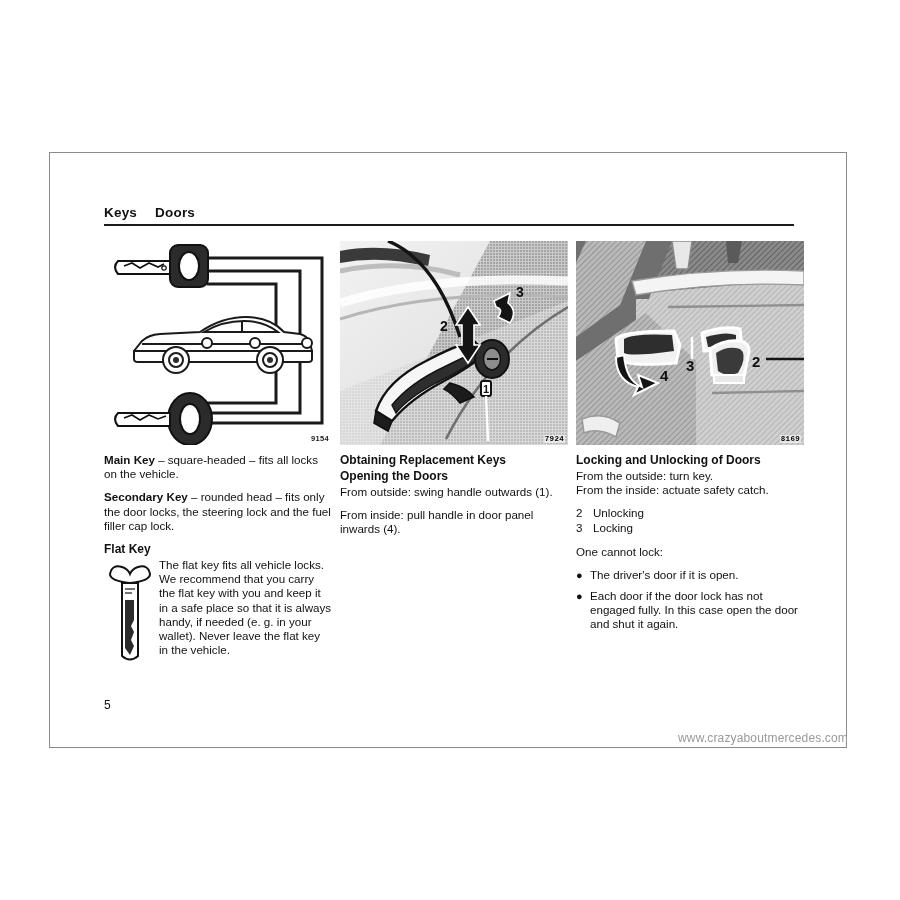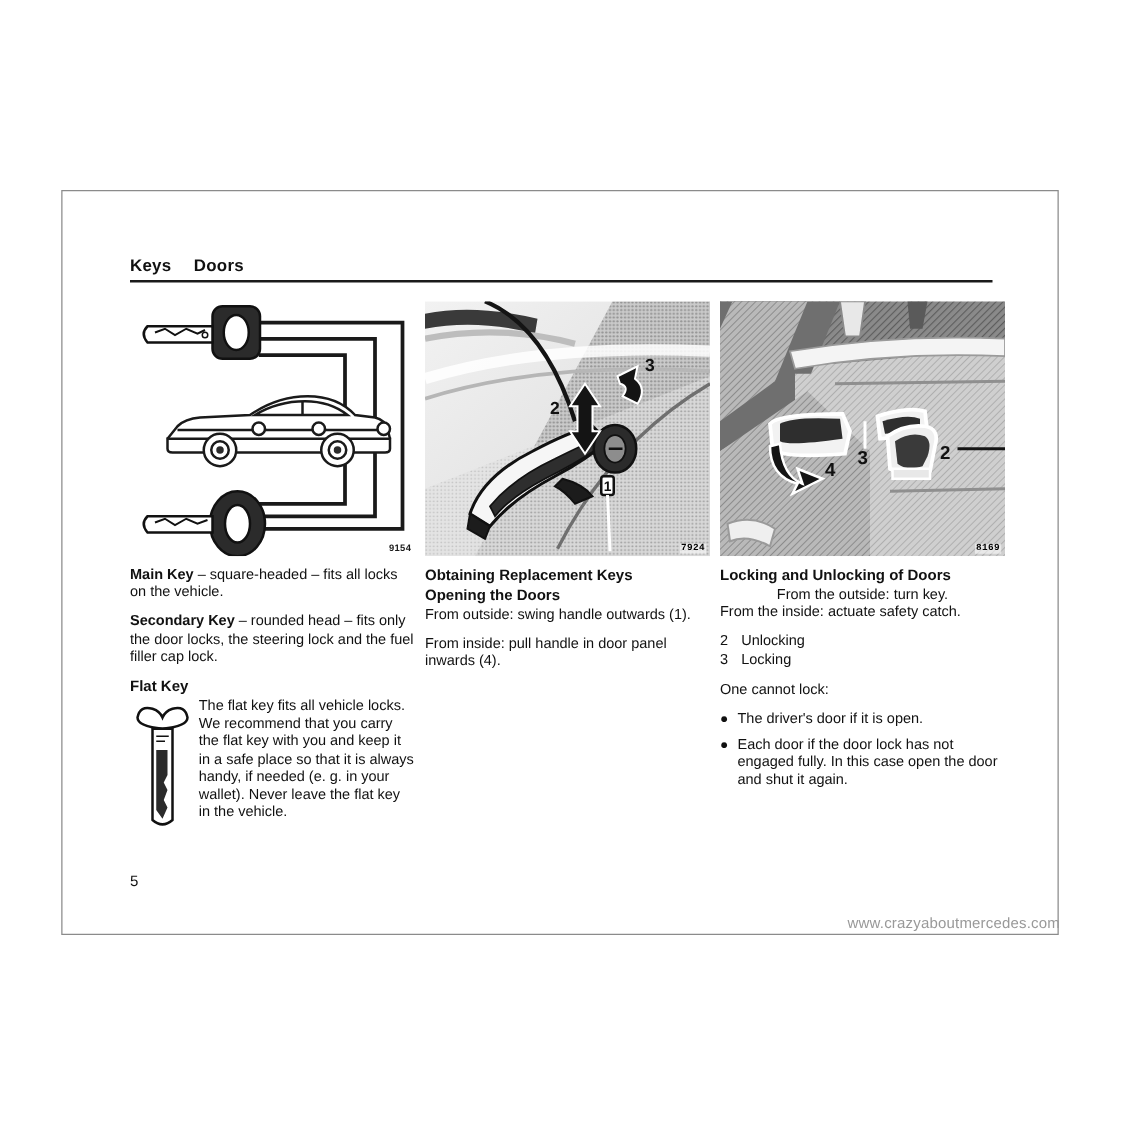--- a/index.html
+++ b/index.html
@@ -117,21 +117,21 @@
   }
   .sec-head {
     font-weight: bold;
     font-size: 12px;
     margin-bottom: 2px;
     line-height: 14px;
   }
   .para {
     margin: 0 0 9px 0;
   }
-  .para.tight { margin-bottom: 0; text-align: center; }
+  .para.tight { margin-bottom: 0; }
   .run-in-bold { font-weight: bold; }
 
   .numlist {
     margin: 0 0 9px 0;
   }
   .numrow {
     display: flex;
     line-height: 14.6px;
   }
   .numrow .n {

